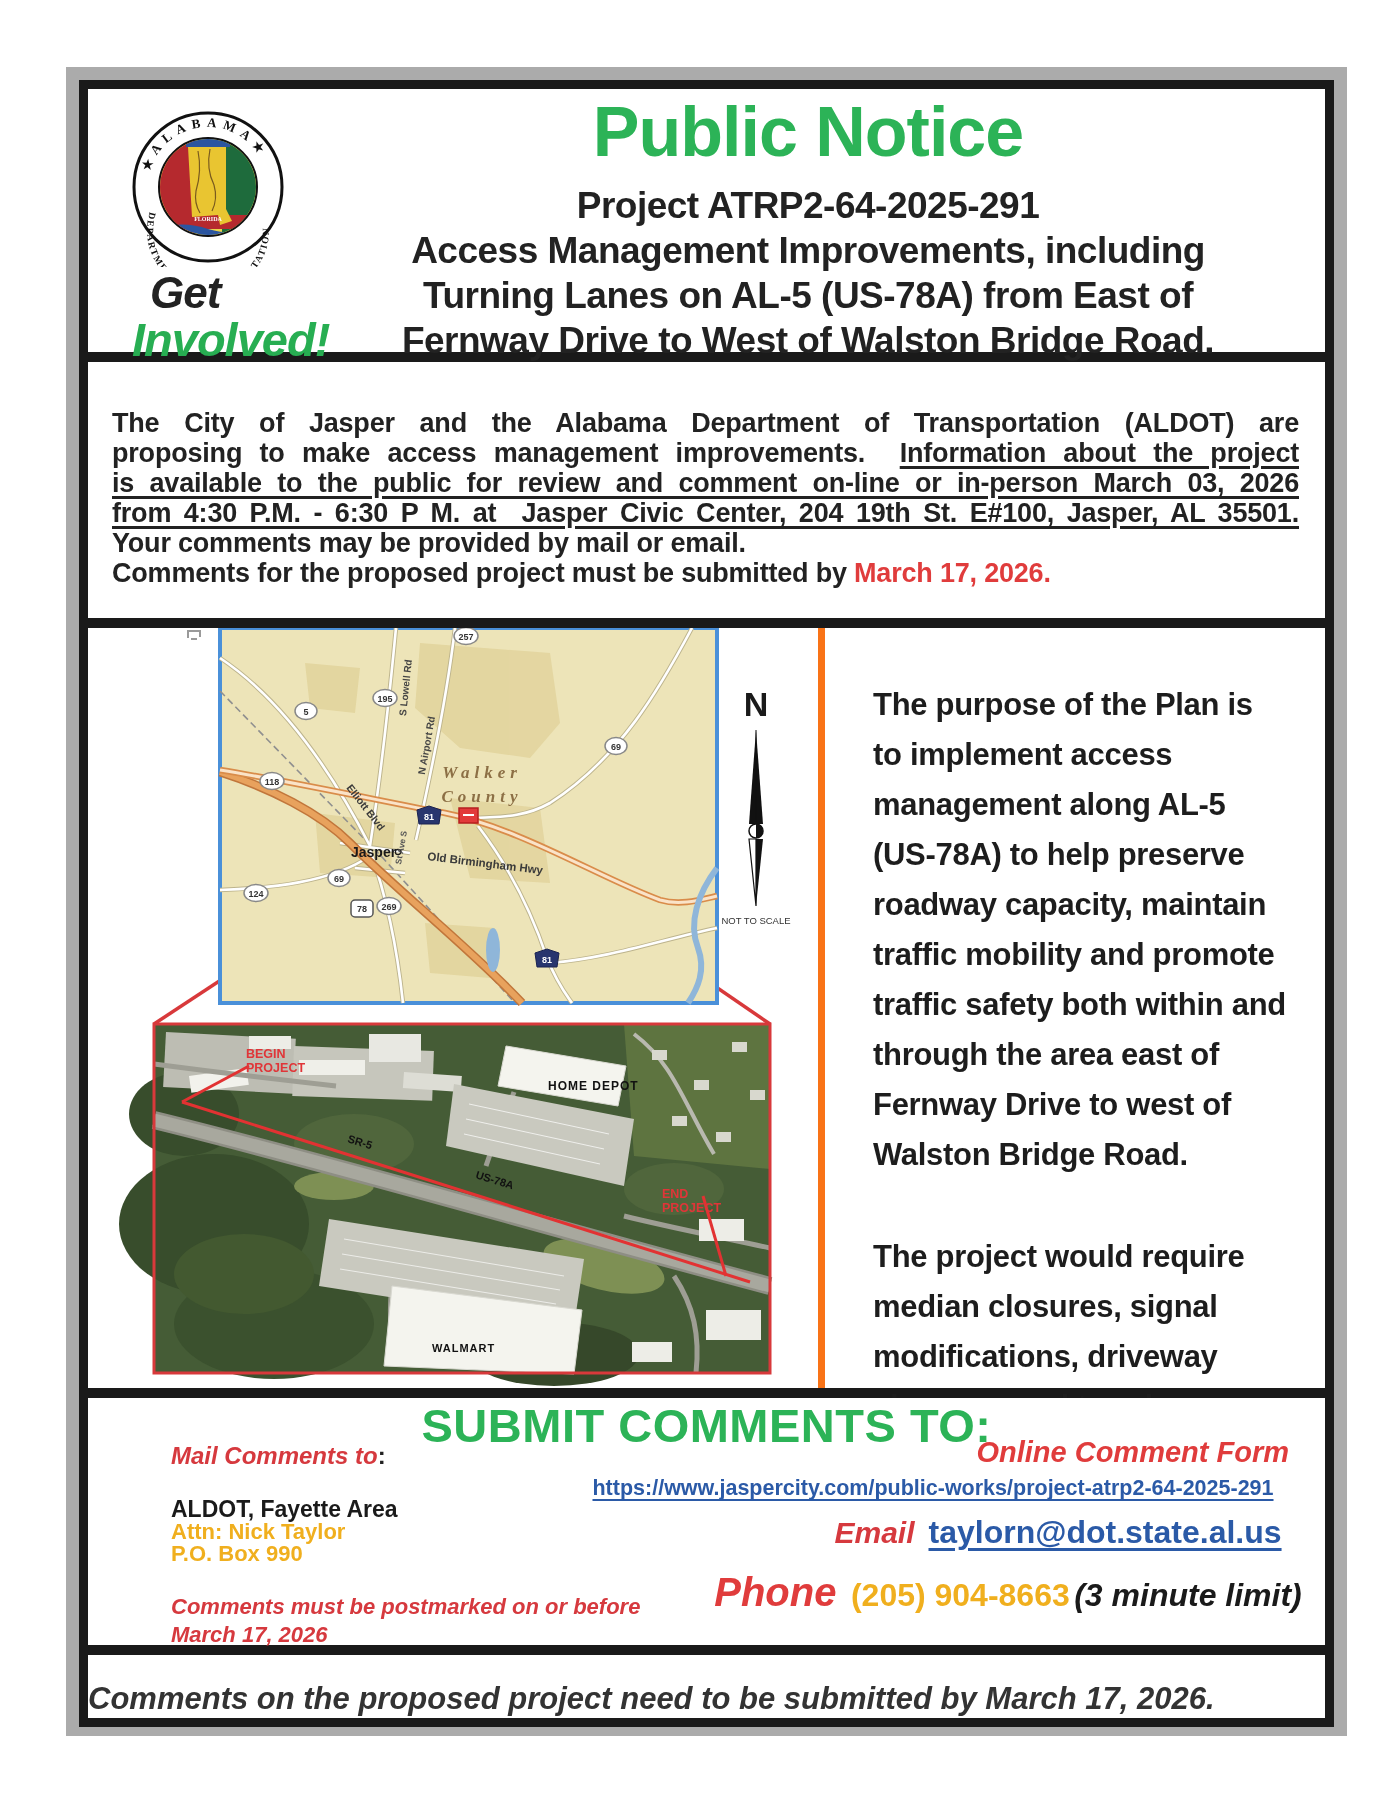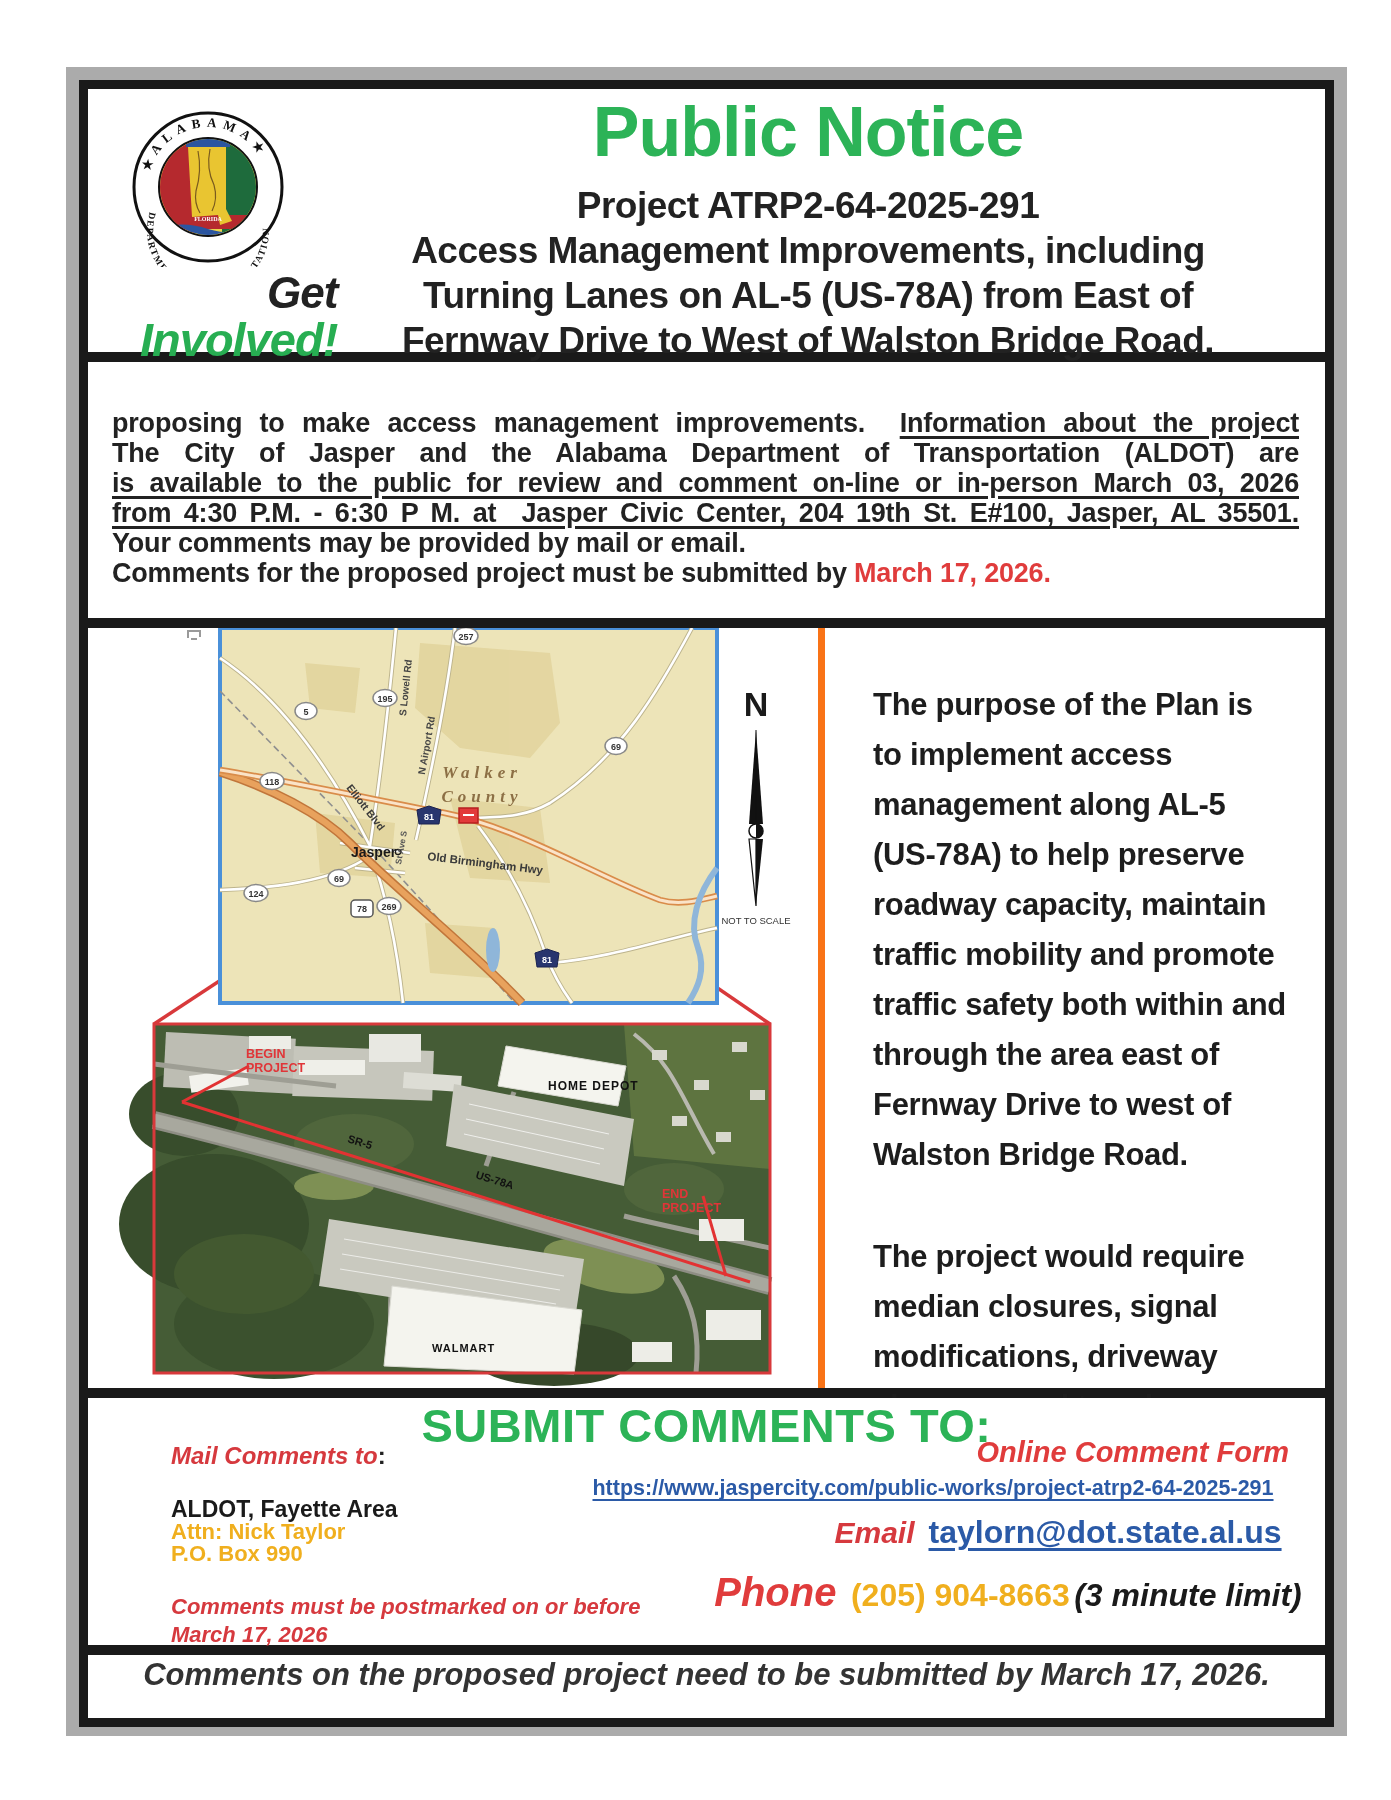--- a/index.html
+++ b/index.html
@@ -5,21 +5,21 @@
   html,body{margin:0;padding:0;background:#fff;}
   .page{position:relative;width:1391px;height:1800px;background:#fff;overflow:hidden;
         font-family:"Liberation Sans",sans-serif;}
   .shadowframe{position:absolute;left:66px;top:67px;width:1281px;height:1669px;background:#ABABAB;}
   .flyer{position:absolute;left:79px;top:80px;width:1237px;height:1629px;background:#fff;
          border:9px solid #1a1a1a;}
   .hdiv{height:10px;background:#1a1a1a;}
   
   .header{position:relative;height:263px;background:#fff;}
   .seal{position:absolute;left:38px;top:22px;}
-  .getinv{position:absolute;left:52px;top:182px;line-height:1.02;text-align:right;}
+  .getinv{position:absolute;left:44px;top:182px;line-height:1.02;}
   .getinv .get{font-size:44px;font-weight:800;font-style:italic;color:#222;padding-left:18px;letter-spacing:-1px;}
   .getinv .inv{font-size:47px;font-weight:800;font-style:italic;color:#27AE52;letter-spacing:-1px;}
   .titles{position:absolute;left:230px;top:8px;width:980px;text-align:center;color:#222;}
   .pn{font-size:70px;font-weight:900;color:#2CB357;letter-spacing:-1px;line-height:1.0;margin-bottom:20px;}
   .sub{font-size:37px;font-weight:800;line-height:1.0;margin-top:8px;letter-spacing:-0.5px;}
   
   .intro{position:relative;height:256px;background:#fff;padding:0;}
   .intro .wrap{padding:46px 26px 0 24px;font-size:27px;font-weight:700;color:#222;line-height:30px;letter-spacing:-0.2px;}
   .jl{text-align:justify;text-align-last:justify;}
   .ul{text-decoration:underline;text-decoration-thickness:2.5px;text-underline-offset:4px;}
@@ -46,21 +46,21 @@
   .urlrow a{font-size:21.5px;font-weight:800;color:#2B5AA7;text-decoration:underline;text-underline-offset:4px;}
   .emailrow{position:absolute;left:700px;top:116px;width:540px;text-align:center;}
   .emailrow .lab{font-size:30px;font-weight:800;font-style:italic;color:#D6393E;margin-right:14px;}
   .emailrow a{font-size:32px;font-weight:800;color:#2B5AA7;text-decoration:underline;text-underline-offset:5px;}
   .phonerow{position:absolute;left:600px;top:172px;width:640px;text-align:center;white-space:nowrap;}
   .phonerow .lab{font-size:40px;font-weight:700;font-style:italic;color:#E03C3C;margin-right:10px;}
   .phonerow .num{font-size:32px;font-weight:800;color:#F0AF1E;}
   .phonerow .note{font-size:32px;font-weight:800;font-style:italic;color:#1a1a1a;text-align:center;}
   
   .banner{position:relative;height:63px;background:#fff;}
-  .banner div{padding-top:2px;text-align:center;font-size:31px;font-weight:800;font-style:italic;color:#333;}
+  .banner div{padding-top:26px;font-size:31px;font-weight:800;font-style:italic;color:#333;}
   a{cursor:pointer;}
 </style>
 </head>
 <body>
 
 <div class="page">
   <div class="shadowframe"></div>
   <div class="flyer">
 
     <div class="header">
@@ -102,22 +102,22 @@
         <div class="sub">Turning Lanes on AL-5 (US-78A) from East of</div>
         <div class="sub">Fernway Drive to West of Walston Bridge Road.</div>
         <div class="sub">Jasper, Alabama</div>
       </div>
     </div>
 
     <div class="hdiv"></div>
 
     <div class="intro">
       <div class="wrap">
+        <div class="jl">The City of Jasper and the Alabama Department of Transportation (ALDOT) are</div>
         <div class="jl"><span>proposing to make access management improvements.&nbsp; </span><span class="ul">Information about the project</span></div>
-        <div class="jl">The City of Jasper and the Alabama Department of Transportation (ALDOT) are</div>
         <div class="jl ul">is available to the public for review and comment on-line or in-person March 03, 2026</div>
         <div class="jl ul">from 4:30 P.M. - 6:30 P M. at&nbsp; Jasper Civic Center, 204 19th St. E#100, Jasper, AL 35501.</div>
         <div>Your comments may be provided by mail or email.</div>
         <div><span>Comments for the proposed project must be submitted by </span><span class="red">March 17, 2026.</span></div>
       </div>
     </div>
 
     <div class="hdiv"></div>
 
     <div class="main">

